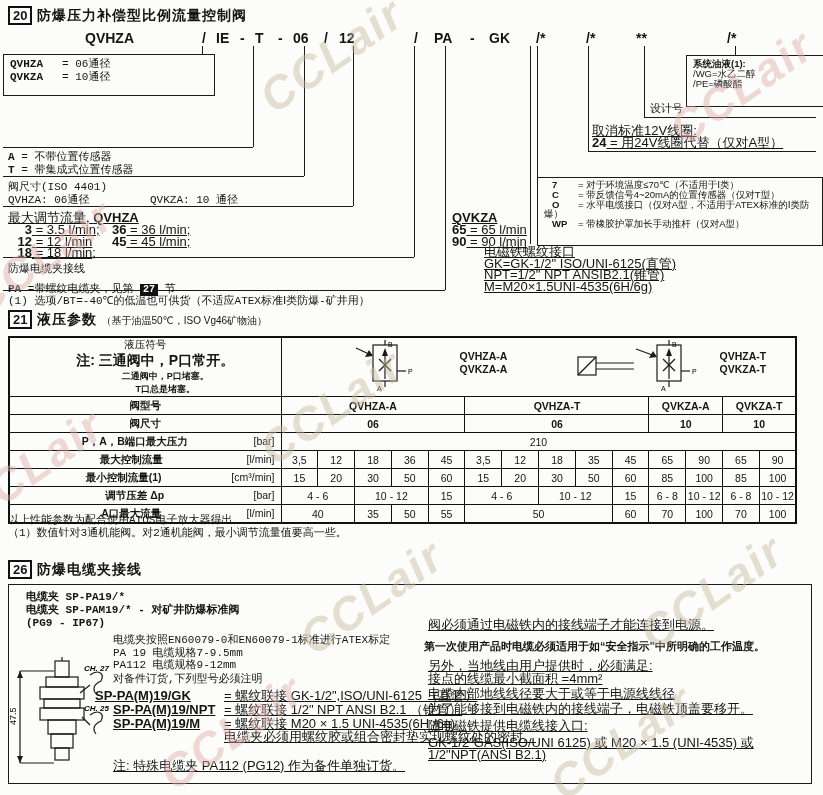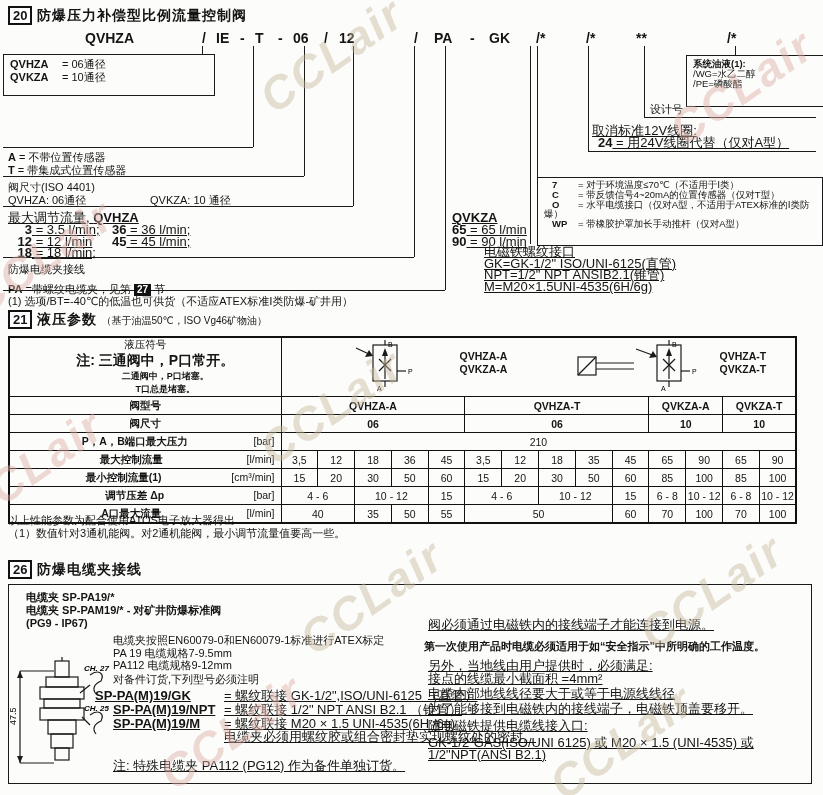--- a/index.html
+++ b/index.html
@@ -6,21 +6,21 @@
   #page{position:relative;width:823px;height:795px;background:#fcfcfa;
         font-family:"Liberation Sans","DejaVu Sans",sans-serif;color:#141414;overflow:hidden;}
   .abs{position:absolute;}
   .vl{position:absolute;width:1px;background:#1a1a1a;}
   .hl{position:absolute;height:1px;background:#1a1a1a;}
   .nb{display:inline-block;border:2px solid #111;padding:0 3px;font-weight:bold;
       font-size:13px;line-height:15px;background:#fff;}
   .h1{font-size:14px;font-weight:bold;letter-spacing:1px;}
   .sub{font-size:10px;font-weight:normal;letter-spacing:0;}
   .code{position:absolute;top:30px;font-weight:bold;font-size:14px;}
-  .t11{font-size:11px;line-height:12.5px;}
+  .t11{font-size:11px;line-height:12.5px;font-family:Liberation Mono, monospace;}
   .t10{font-size:13px;line-height:11.5px;text-decoration:underline;}
   .t9{font-size:9.5px;line-height:9.8px;}
   .b{font-weight:bold;}
   .box{position:absolute;border:1px solid #1a1a1a;background:transparent;}
   .badge-inv{display:inline-block;background:#111;color:#fff;font-weight:bold;
       font-size:10px;padding:0 3px;line-height:12px;}
   .kv .k{font-weight:bold;display:inline-block;}
   #ptable{border-collapse:collapse;table-layout:fixed;width:788px;border:2px solid #111;}
   #ptable td{border:1px solid #111;text-align:center;font-size:10.5px;padding:0;height:17px;
       overflow:hidden;white-space:nowrap;}
@@ -132,21 +132,21 @@
   <div class="box t9" style="left:686px;top:55px;width:128px;height:44px;padding:3px 6px">
     <div class="b">系统油液(1):</div>
     <div>/WG=水乙二醇</div>
     <div>/PE=磷酸酯</div>
   </div>
 
   <span class="abs t11" style="left:650px;top:103px">设计号</span>
 
   <div class="abs t10 kv" style="left:592px;top:125px">
     <div>取消标准12V线圈:</div>
-    <div><span class="k" style="margin-left:6px">24</span>
+    <div><span class="k" style="">24</span>
          <span>= 用24V线圈代替（仅对A型）</span></div>
   </div>
 
   <div class="box t9" style="left:537px;top:177px;width:278px;height:65px;padding:2px 0 0 6px">
     <div class="kv"><span class="k" style="width:26px;padding-left:8px">7</span><span>= 对于环境温度≤70℃（不适用于Ⅰ类）</span></div>
     <div class="kv"><span class="k" style="width:26px;padding-left:8px">C</span><span>= 带反馈信号4~20mA的位置传感器（仅对T型）</span></div>
     <div class="kv"><span class="k" style="width:26px;padding-left:8px">O</span><span>= 水平电缆接口（仅对A型，不适用于ATEX标准的Ⅰ类防爆）</span></div>
     <div class="kv"><span class="k" style="width:26px;padding-left:8px">WP</span><span>= 带橡胶护罩加长手动推杆（仅对A型）</span></div>
   </div>
 

